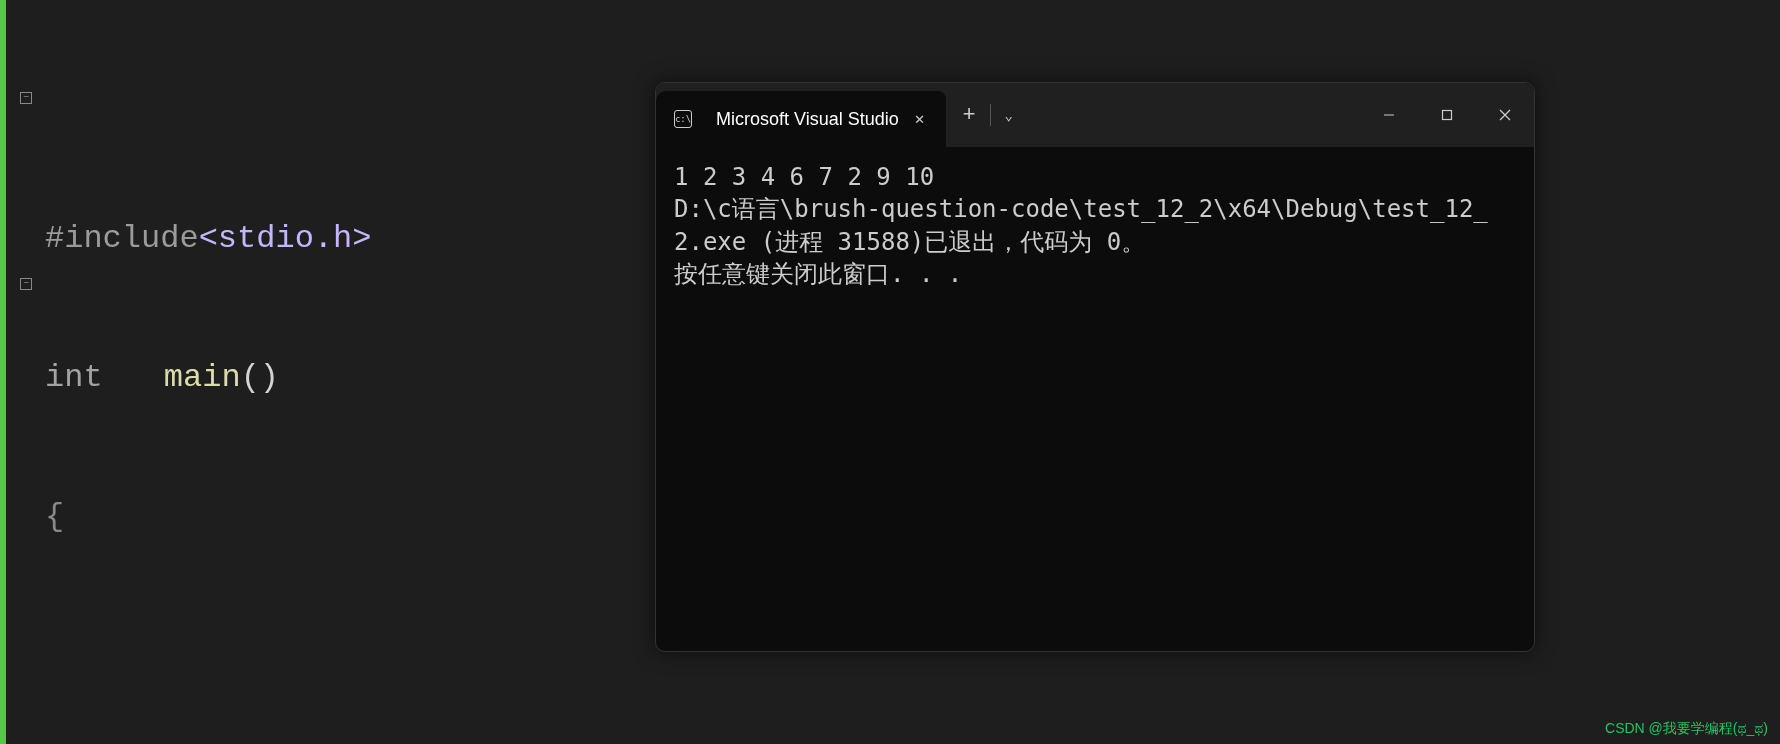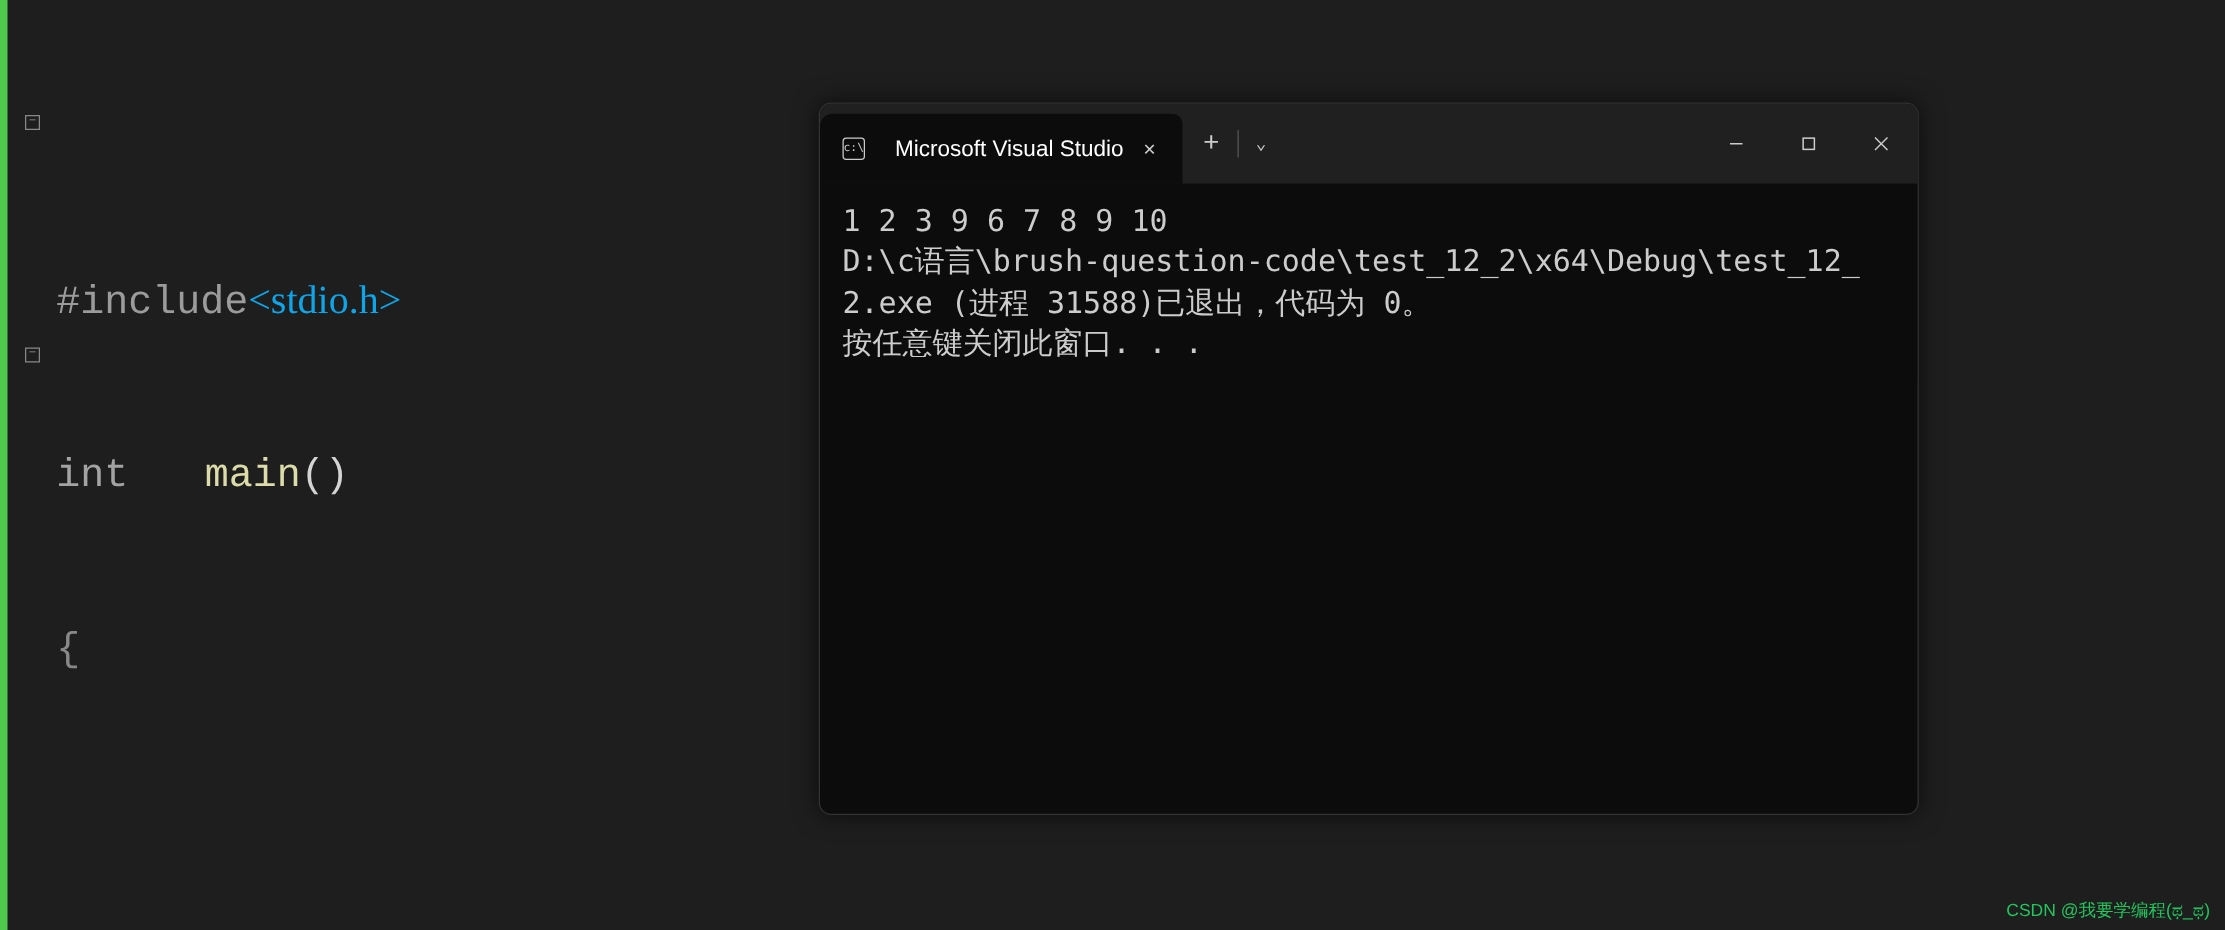--- a/index.html
+++ b/index.html
@@ -50,21 +50,21 @@
     .fold-1 { top: 62px; }
     .fold-2 { top: 248px; }
     .c-pp { color: #9b9b9b; }
     .c-type { color: #a3a3a3; }
     .c-func { color: #dcdcaa; margin-left: 42px; }
     .c-punc { color: #d4d4d4; }
     .c-brace { color: #888; }
     .c-ident { color: #9cdcfe; }
     .c-num { color: #b5cea8; }
     .c-op { color: #d4d4d4; }
-    .c-incpath { color: #0ea5e9; font-family: Liberation Serif, serif; }
+    .c-incpath { color: #c4b5fd; }
     
     .terminal-window {
       position: absolute;
       top: 82px;
       left: 655px;
       width: 880px;
       height: 570px;
       background: #0c0c0c;
       border-radius: 10px;
       box-shadow: 0 0 20px rgba(0,0,0,0.6);
@@ -205,18 +205,18 @@
           </svg>
         </div>
       <div class="term-winbtn">
           <svg viewBox="0 0 12 12">
             <line x1="1" y1="1" x2="11" y2="11"></line>
             <line x1="11" y1="1" x2="1" y2="11"></line>
           </svg>
         </div>
     </div>
   </div>
-  <div class="term-body"><span>1 2 3 9 6 7 8 9 10</span>
+  <div class="term-body"><span>1 2 3 4 6 7 2 9 10</span>
 <span>D:\c语言\brush-question-code\test_12_2\x64\Debug\test_12_2.exe (进程 31588)已退出，代码为 0。</span>
 <span>按任意键关闭此窗口. . .</span></div>
 </div>
 
 <div class="watermark">CSDN @我要学编程(ಥ_ಥ)</div>
 
 </body></html>

